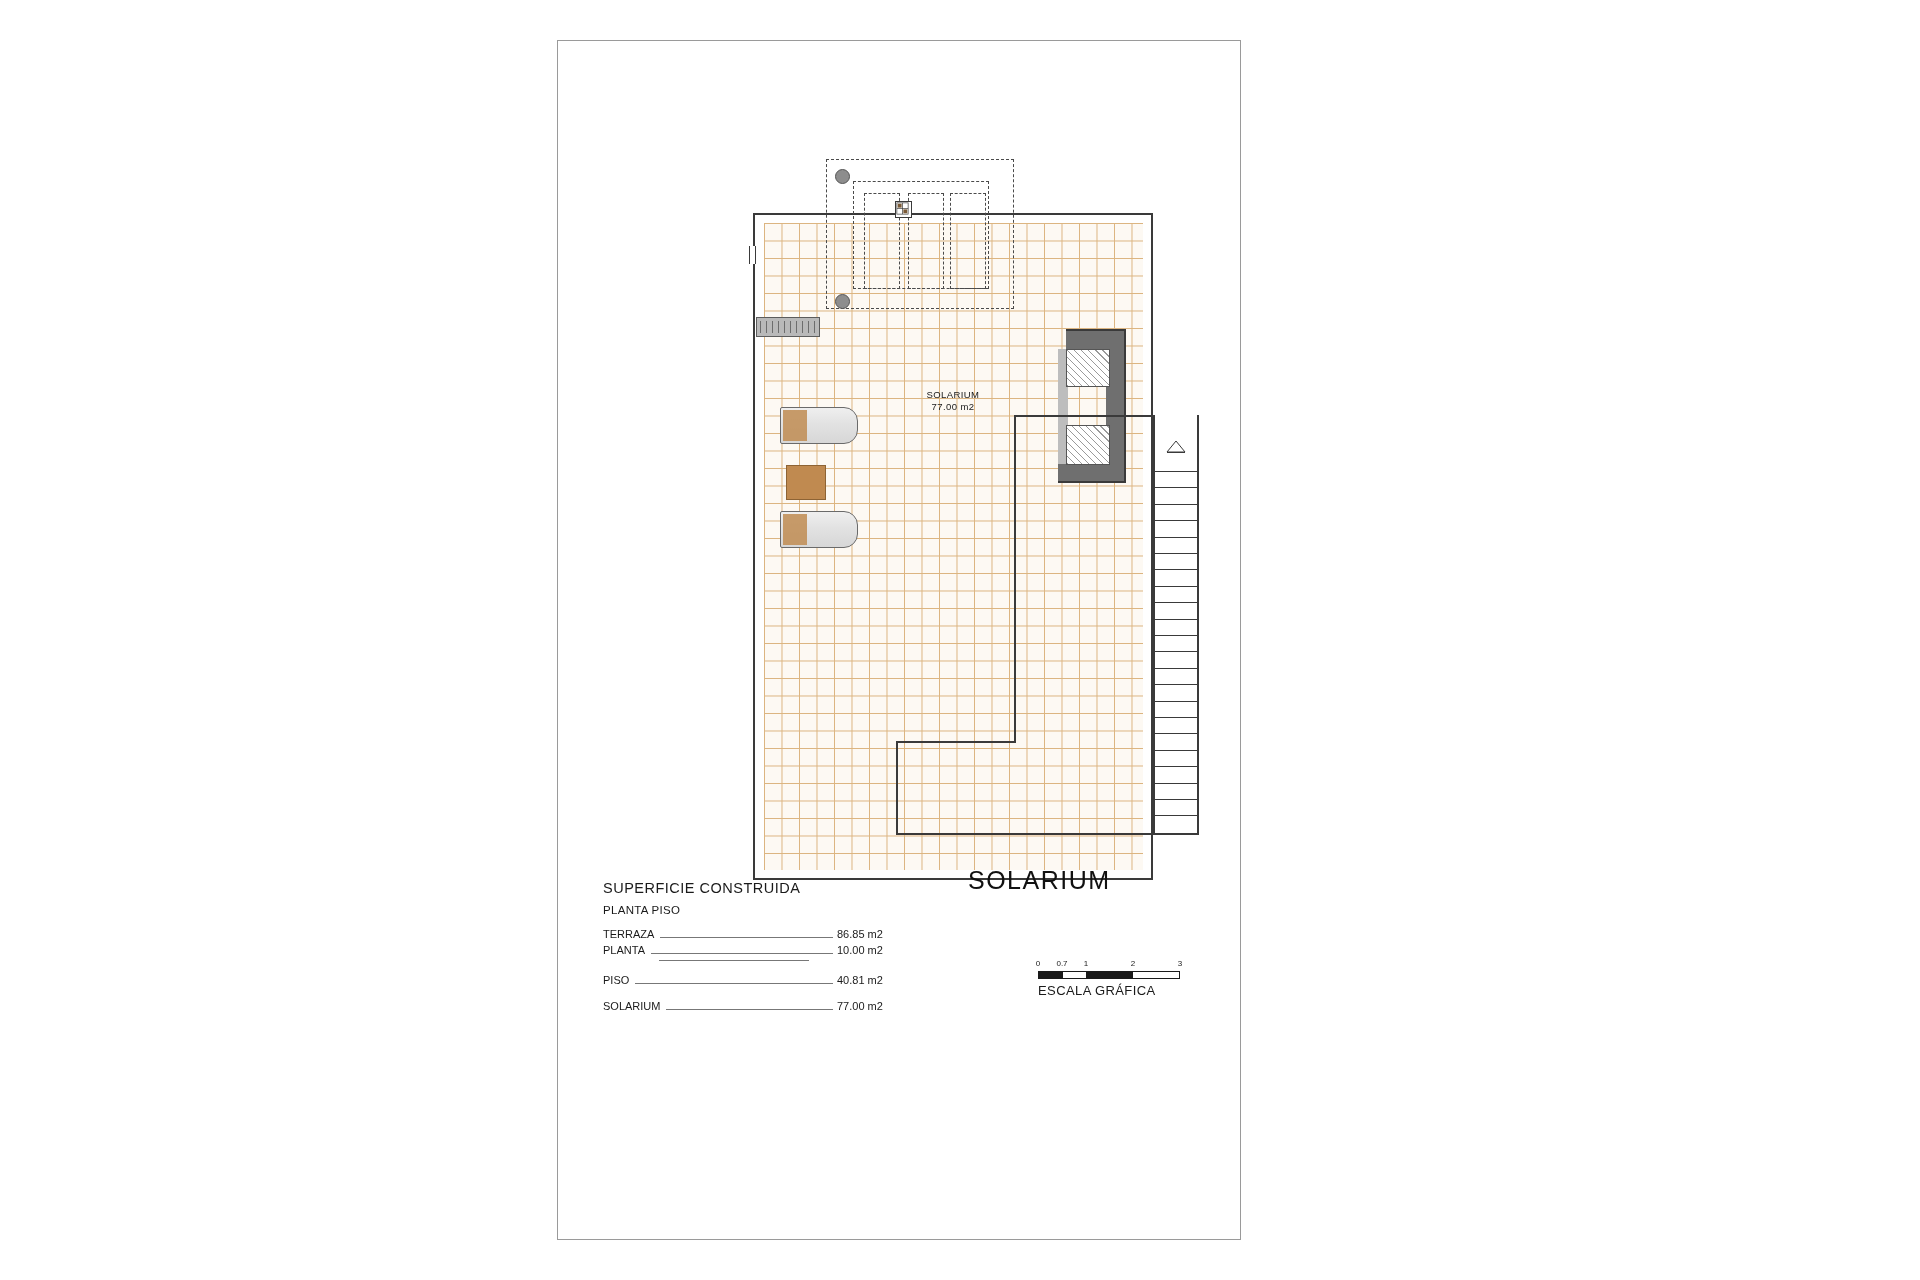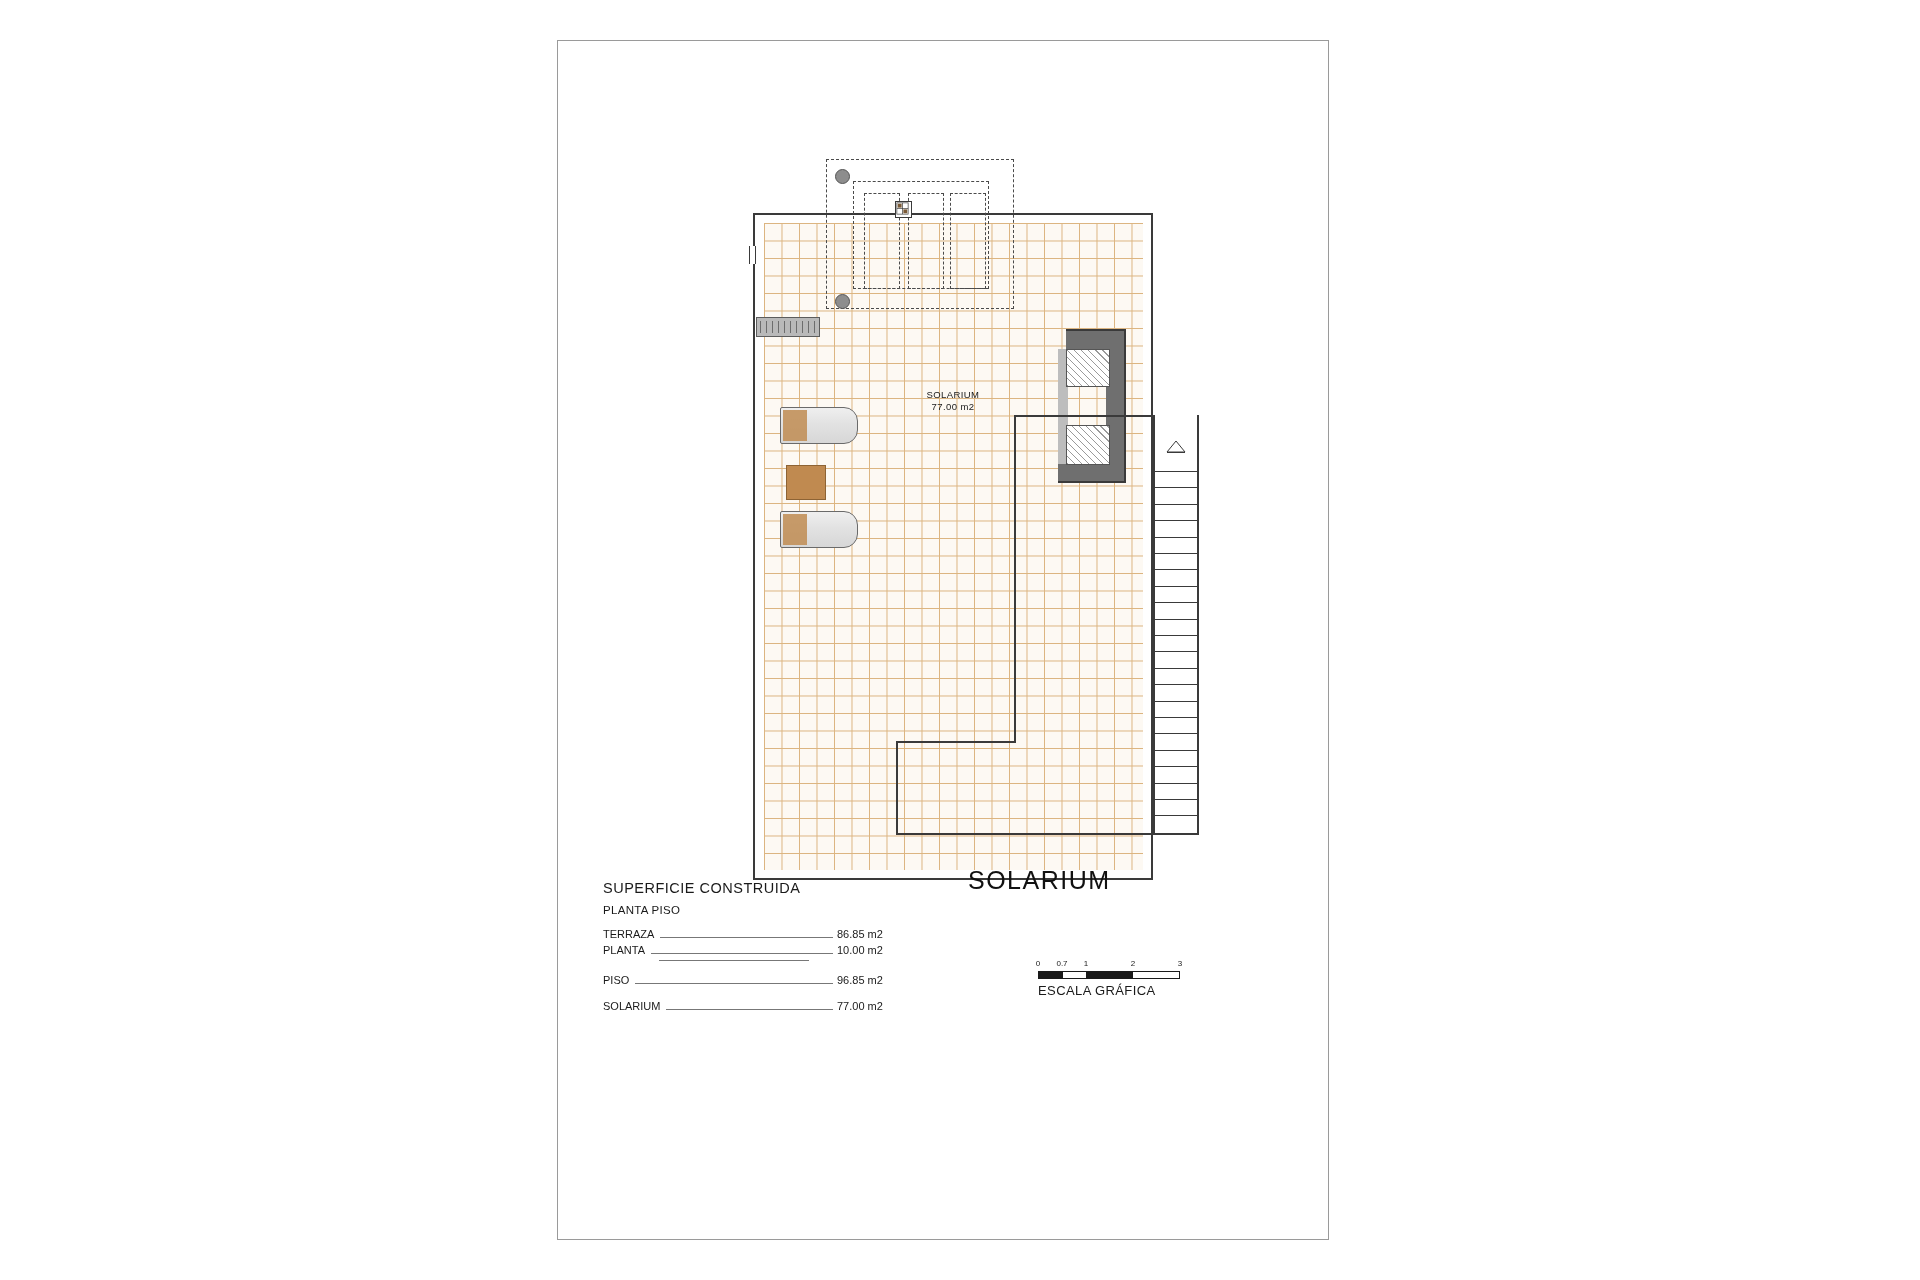--- a/index.html
+++ b/index.html
@@ -17,21 +17,21 @@
     position: relative;
     width: 1920px;
     height: 1280px;
     background: #ffffff;
   }
   
   #sheet {
     position: absolute;
     left: 557px;
     top: 40px;
-    width: 772px;
+    width: 684px;
     height: 1200px;
     background: #ffffff;
     border: 1px solid #9a9a9a;
     box-sizing: border-box;
   }
 
   
   #plan {
     position: absolute;
     left: 0;
@@ -376,21 +376,21 @@
       <div class="area-row">
         <span class="nm">PLANTA</span>
         <span class="dots"></span>
         <span class="val">10.00 m2</span>
       </div>
       <div class="rule-under"></div>
 
       <div class="area-row spaced">
         <span class="nm">PISO</span>
         <span class="dots"></span>
-        <span class="val">96.85 m2</span>
+        <span class="val">40.81 m2</span>
       </div>
 
       <div class="area-row spaced">
         <span class="nm">SOLARIUM</span>
         <span class="dots"></span>
         <span class="val">77.00 m2</span>
       </div>
     </div>
 
     <div id="scale-wrap">

